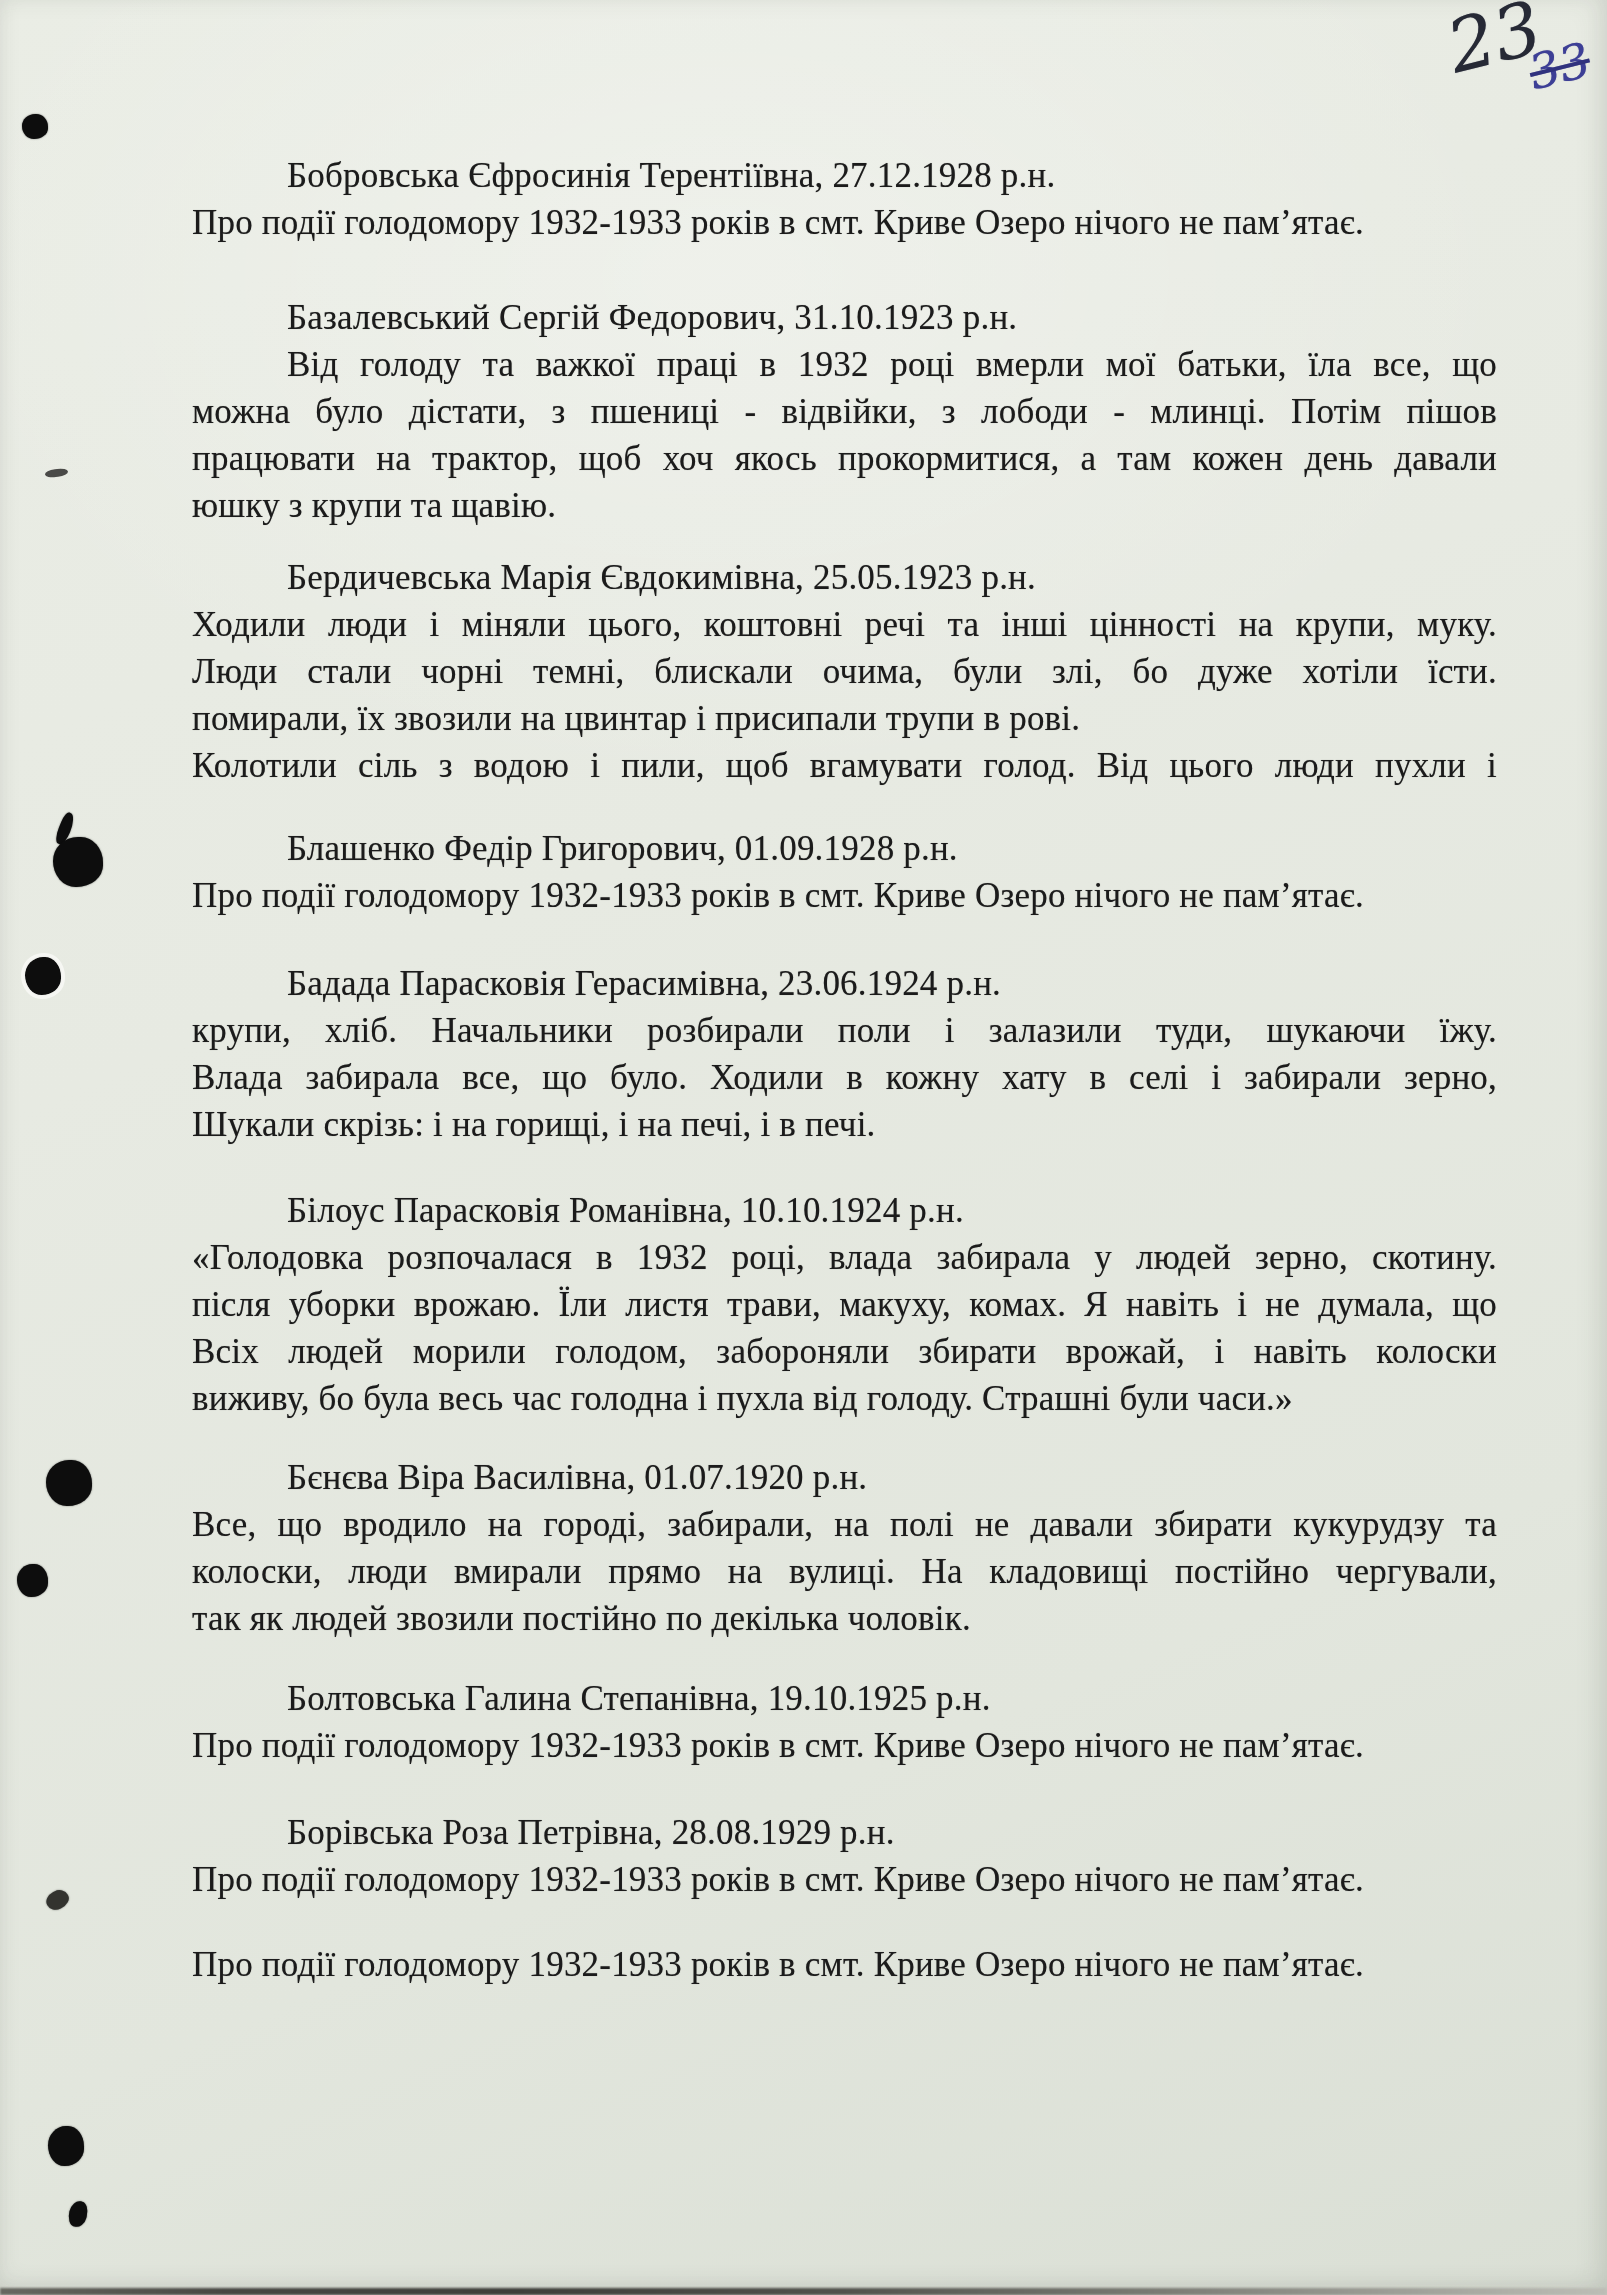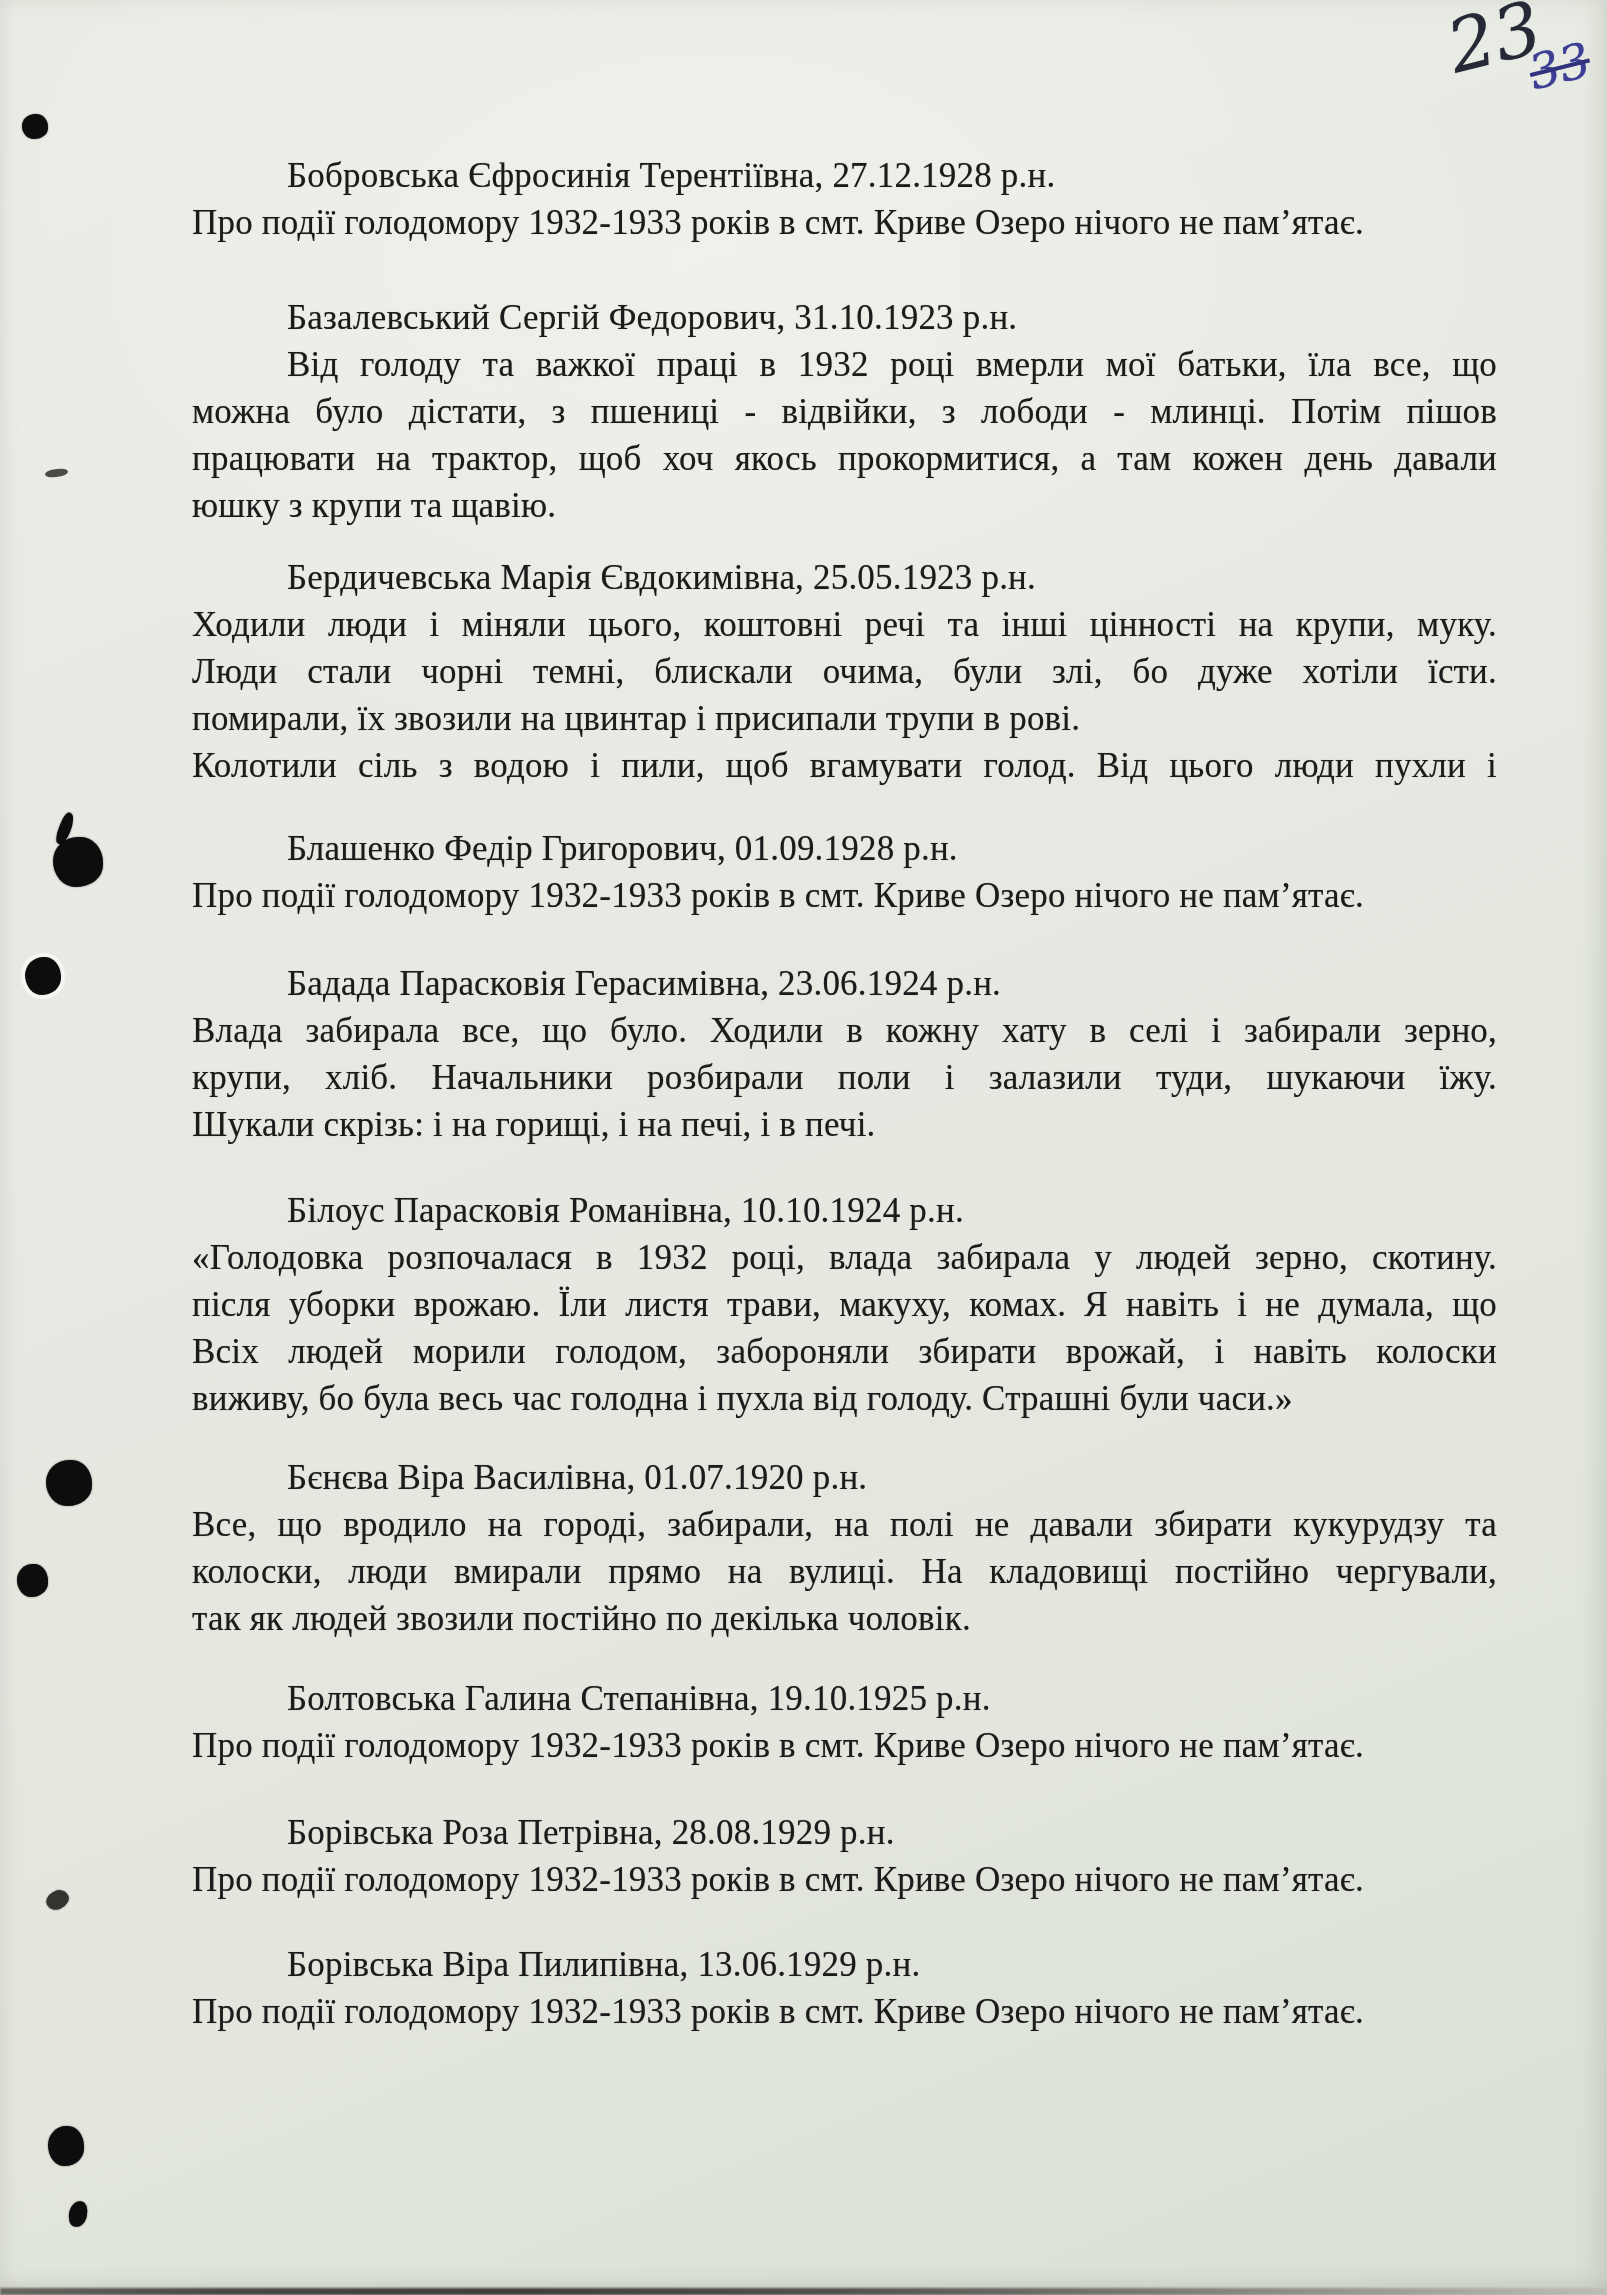--- a/index.html
+++ b/index.html
@@ -114,22 +114,22 @@
         <div class="line justify">Люди стали чорні темні, блискали очима, були злі, бо дуже хотіли їсти.</div>
         <div class="line">помирали, їх звозили на цвинтар і присипали трупи в рові.</div>
         <div class="line justify">Колотили сіль з водою і пили, щоб вгамувати голод. Від цього люди пухли і</div>
       </div>
       <div class="entry" style="top: 825px;">
         <div class="heading">Блашенко Федір Григорович, 01.09.1928 р.н.</div>
         <div class="line">Про події голодомору 1932-1933 років в смт. Криве Озеро нічого не пам’ятає.</div>
       </div>
       <div class="entry" style="top: 960px;">
         <div class="heading">Бадада Парасковія Герасимівна, 23.06.1924 р.н.</div>
+        <div class="line justify">крупи, хліб. Начальники розбирали поли і залазили туди, шукаючи їжу.</div>
         <div class="line justify">Влада забирала все, що було. Ходили в кожну хату в селі і забирали зерно,</div>
-        <div class="line justify">крупи, хліб. Начальники розбирали поли і залазили туди, шукаючи їжу.</div>
         <div class="line">Шукали скрізь: і на горищі, і на печі, і в печі.</div>
       </div>
       <div class="entry" style="top: 1187px;">
         <div class="heading">Білоус Парасковія Романівна, 10.10.1924 р.н.</div>
         <div class="line justify">«Голодовка розпочалася в 1932 році, влада забирала у людей зерно, скотину.</div>
         <div class="line justify">після уборки врожаю. Їли листя трави, макуху, комах. Я навіть і не думала, що</div>
         <div class="line justify">Всіх людей морили голодом, забороняли збирати врожай, і навіть колоски</div>
         <div class="line">виживу, бо була весь час голодна і пухла від голоду. Страшні були часи.»</div>
       </div>
       <div class="entry" style="top: 1454px;">
@@ -140,21 +140,20 @@
       </div>
       <div class="entry" style="top: 1675px;">
         <div class="heading">Болтовська Галина Степанівна, 19.10.1925 р.н.</div>
         <div class="line">Про події голодомору 1932-1933 років в смт. Криве Озеро нічого не пам’ятає.</div>
       </div>
       <div class="entry" style="top: 1809px;">
         <div class="heading">Борівська Роза Петрівна, 28.08.1929 р.н.</div>
         <div class="line">Про події голодомору 1932-1933 років в смт. Криве Озеро нічого не пам’ятає.</div>
       </div>
       <div class="entry" style="top: 1941px;">
-        <div class="heading">Борівська Віра Пилипівна, 13.06.1929 р.н.</div>
         <div class="line">Про події голодомору 1932-1933 років в смт. Криве Озеро нічого не пам’ятає.</div>
       </div>
     </div>
 
   <div class="blob b1"></div>
   <div class="blob b2"></div>
   <div class="blob b3t"></div>
   <div class="blob b3"></div>
   <div class="blob b4"></div>
   <div class="blob b5"></div>

